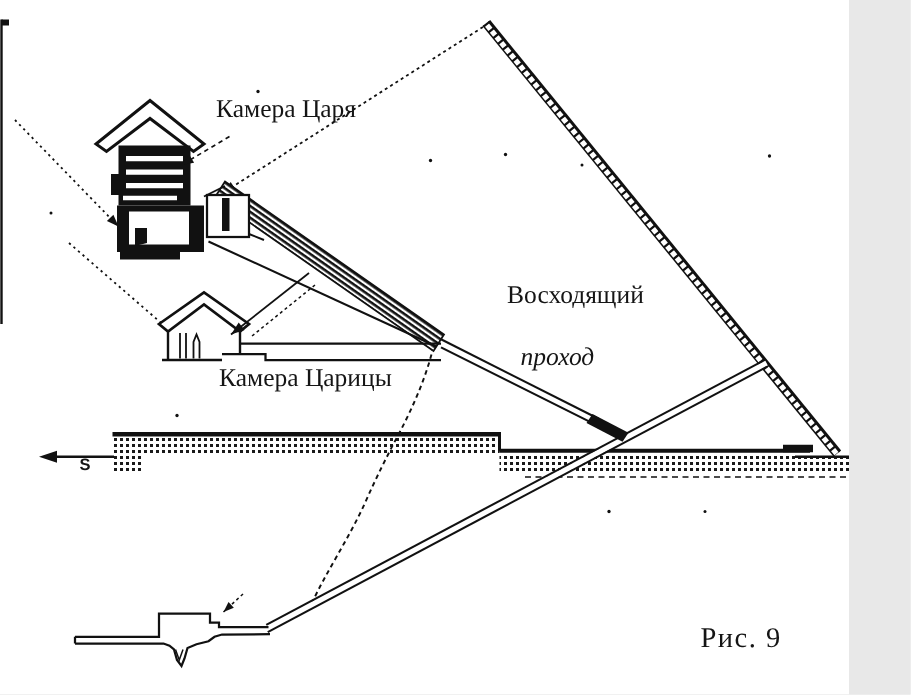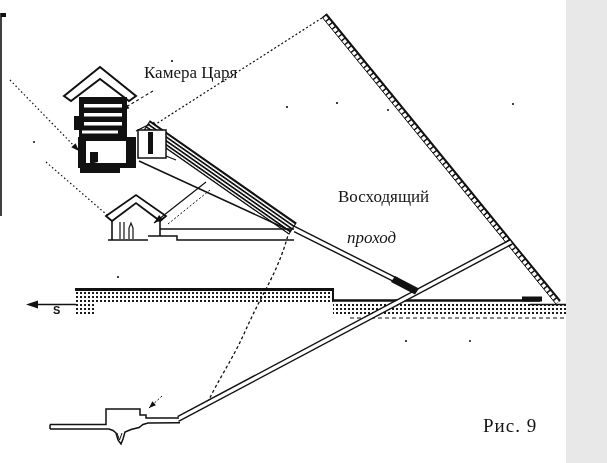--- a/index.html
+++ b/index.html
@@ -21,21 +21,21 @@
   .lbl-main{font-size:17px;}
   .lbl-compass{font-size:11px;font-weight:bold;font-family:"Liberation Sans","DejaVu Sans",sans-serif;}
   .lbl-caption{font-size:19px;letter-spacing:1px;}
   #kings-chamber-label{left:144px;top:64px;}
   #queens-chamber-label{left:146px;top:243px;}
   #grand-gallery-label{left:300px;top:180px;}
   #ascending-label-1{left:338px;top:188px;}
   #ascending-label-2{left:347px;top:229px;font-style:italic;}
   #south-label{left:53px;top:305px;}
   #north-label{left:573px;top:306px;}
-  #figure-caption{left:467px;top:416px;margin-left:16px;}
+  #figure-caption{left:467px;top:416px;}
 </style>
 </head>
 <body>
 
 <div class="stage">
 
   <svg width="607" height="463" viewBox="0 0 607 463">
     <defs>
       <pattern id="dots" width="4" height="4" patternUnits="userSpaceOnUse">
         <rect width="4" height="4" fill="#ffffff"></rect>
@@ -185,19 +185,20 @@
       <circle cx="513" cy="104" r="1.1"></circle>
       <circle cx="388" cy="110" r="1"></circle>
       <circle cx="118" cy="277" r="1.1"></circle>
       <circle cx="406" cy="341" r="1.1"></circle>
       <circle cx="34" cy="142" r="1"></circle>
       <circle cx="470" cy="341" r="1"></circle>
     </g>
   </svg>
 
   <div class="lbl lbl-main" id="kings-chamber-label">Камера Царя</div>
+  <div class="lbl lbl-main" id="queens-chamber-label">Камера Царицы</div>
   <div class="lbl lbl-main" id="ascending-label-1">Восходящий</div>
   <div class="lbl lbl-main" id="ascending-label-2">проход</div>
   <div class="lbl lbl-compass" id="south-label">S</div>
   <div class="lbl lbl-compass" id="north-label">N</div>
   <div class="lbl lbl-caption" id="figure-caption">Рис. 9</div>
 
 </div>
 
 </body></html>

